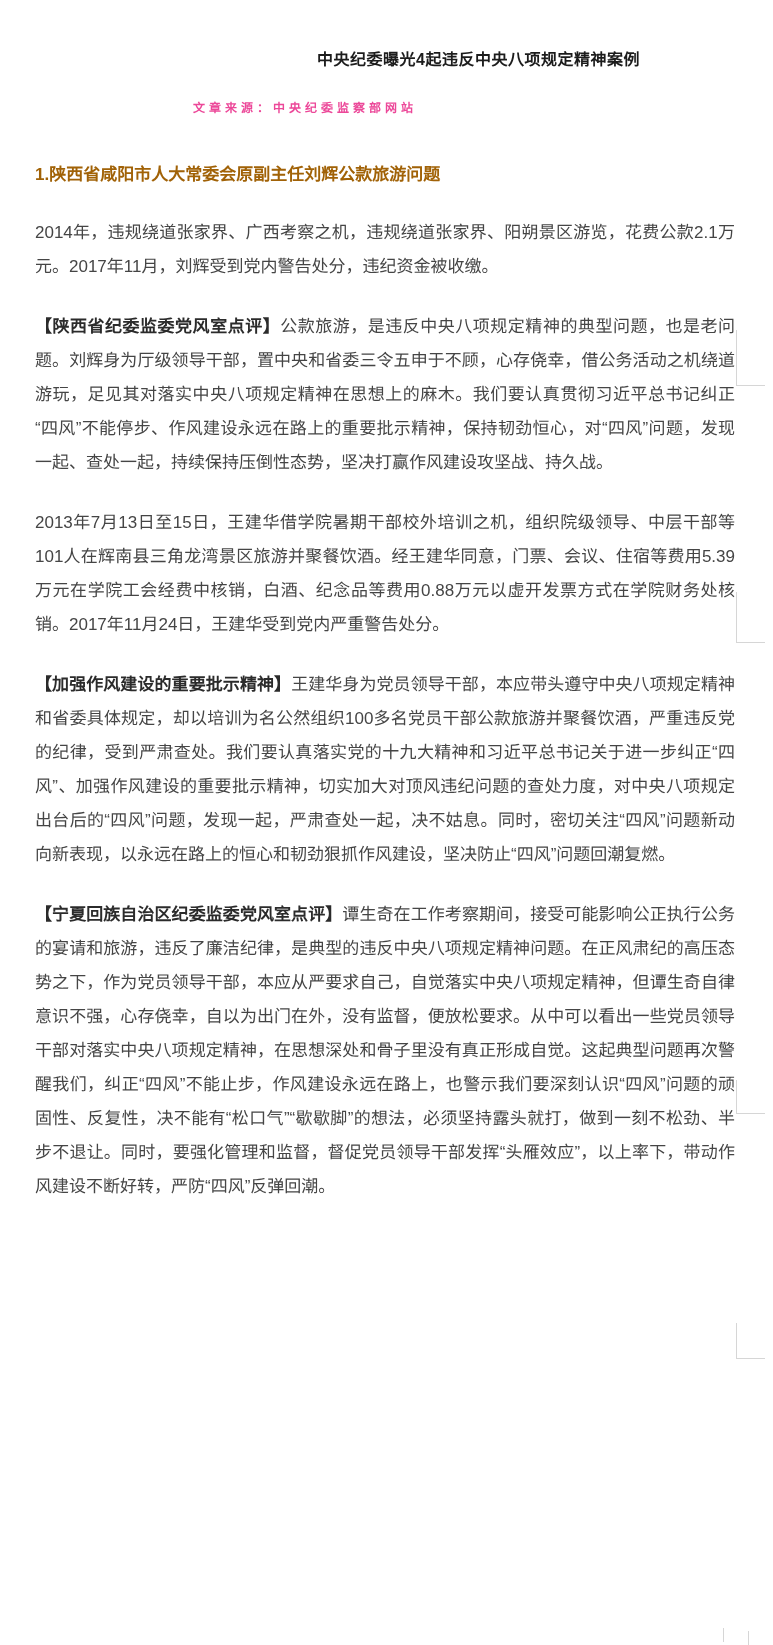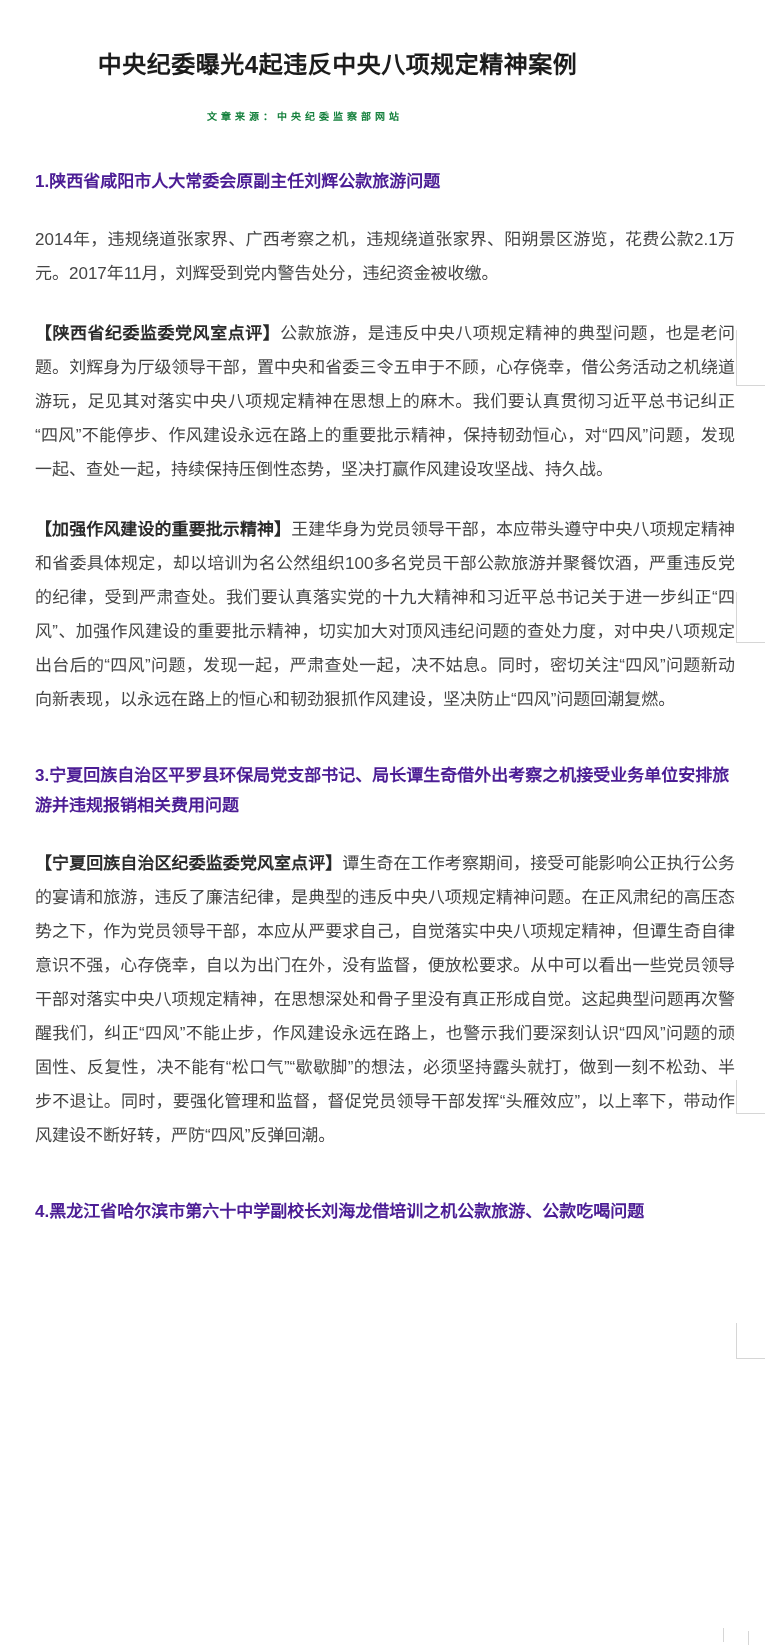--- a/index.html
+++ b/index.html
@@ -15,43 +15,43 @@
     margin: 0;
     background: #ffffff;
     overflow: hidden;
   }
   .content {
     padding: 50px 38px 40px 35px;
   }
   .article-title {
     margin: 0 0 28px 0;
     padding: 0 95px 0 0;
-    text-align: center;
-    font-size: 24px;
+    text-align: right;
+    font-size: 16px;
     line-height: 1.25;
     font-weight: bold;
     color: #1c1c1c;
     letter-spacing: 0.5px;
   }
   .article-source {
     margin: 0 0 20px 0;
     padding: 0 160px 0 0;
     text-align: center;
     font-family: "Liberation Serif", "DejaVu Serif", serif;
-    font-size: 10px;
+    font-size: 12px;
     font-weight: bold;
-    color: #15803d;
+    color: #ec4899;
     letter-spacing: 4px;
   }
   .section-heading {
     margin: 44px 0 24px 0;
     font-size: 17px;
     line-height: 30px;
     font-weight: bold;
-    color: #4c1d95;
+    color: #a16207;
   }
   .body-para, .comment-para {
     margin: 26px 0;
     font-size: 17px;
     line-height: 34px;
     color: #454545;
     text-align: justify;
   }
   .comment-label {
     font-weight: bold;
@@ -88,32 +88,28 @@
     <h1 class="article-title">中央纪委曝光4起违反中央八项规定精神案例</h1>
     <div class="article-source">文章来源：中央纪委监察部网站</div>
 
     <section>
       <h2 class="section-heading">1.陕西省咸阳市人大常委会原副主任刘辉公款旅游问题</h2>
       <p class="body-para">2014年，违规绕道张家界、广西考察之机，违规绕道张家界、阳朔景区游览，花费公款2.1万元。2017年11月，刘辉受到党内警告处分，违纪资金被收缴。</p>
       <p class="comment-para"><span class="comment-label">【陕西省纪委监委党风室点评】</span><span>公款旅游，是违反中央八项规定精神的典型问题，也是老问题。刘辉身为厅级领导干部，置中央和省委三令五申于不顾，心存侥幸，借公务活动之机绕道游玩，足见其对落实中央八项规定精神在思想上的麻木。我们要认真贯彻习近平总书记纠正“四风”不能停步、作风建设永远在路上的重要批示精神，保持韧劲恒心，对“四风”问题，发现一起、查处一起，持续保持压倒性态势，坚决打赢作风建设攻坚战、持久战。</span></p>
     </section>
 
     <section>
+      <p class="body-para">2013年7月13日至15日，王建华借学院暑期干部校外培训之机，组织院级领导、中层干部等101人在辉南县三角龙湾景区旅游并聚餐饮酒。经王建华同意，门票、会议、住宿等费用5.39万元在学院工会经费中核销，白酒、纪念品等费用0.88万元以虚开发票方式在学院财务处核销。2017年11月24日，王建华受到党内严重警告处分。</p>
       <p class="comment-para"><span class="comment-label">【加强作风建设的重要批示精神】</span><span>王建华身为党员领导干部，本应带头遵守中央八项规定精神和省委具体规定，却以培训为名公然组织100多名党员干部公款旅游并聚餐饮酒，严重违反党的纪律，受到严肃查处。我们要认真落实党的十九大精神和习近平总书记关于进一步纠正“四风”、加强作风建设的重要批示精神，切实加大对顶风违纪问题的查处力度，对中央八项规定出台后的“四风”问题，发现一起，严肃查处一起，决不姑息。同时，密切关注“四风”问题新动向新表现，以永远在路上的恒心和韧劲狠抓作风建设，坚决防止“四风”问题回潮复燃。</span></p>
     </section>
 
     <section>
-      <h2 class="section-heading">3.宁夏回族自治区平罗县环保局党支部书记、局长谭生奇借外出考察之机接受业务单位安排旅游并违规报销相关费用问题</h2>
       <p class="comment-para"><span class="comment-label">【宁夏回族自治区纪委监委党风室点评】</span><span>谭生奇在工作考察期间，接受可能影响公正执行公务的宴请和旅游，违反了廉洁纪律，是典型的违反中央八项规定精神问题。在正风肃纪的高压态势之下，作为党员领导干部，本应从严要求自己，自觉落实中央八项规定精神，但谭生奇自律意识不强，心存侥幸，自以为出门在外，没有监督，便放松要求。从中可以看出一些党员领导干部对落实中央八项规定精神，在思想深处和骨子里没有真正形成自觉。这起典型问题再次警醒我们，纠正“四风”不能止步，作风建设永远在路上，也警示我们要深刻认识“四风”问题的顽固性、反复性，决不能有“松口气”“歇歇脚”的想法，必须坚持露头就打，做到一刻不松劲、半步不退让。同时，要强化管理和监督，督促党员领导干部发挥“头雁效应”，以上率下，带动作风建设不断好转，严防“四风”反弹回潮。</span></p>
     </section>
 
-    <section>
-      <h2 class="section-heading">4.黑龙江省哈尔滨市第六十中学副校长刘海龙借培训之机公款旅游、公款吃喝问题</h2>
-
-    </section>
 
   </div>
 
   <div class="corner-frag frag-1"></div>
   <div class="corner-frag frag-2"></div>
   <div class="corner-frag frag-3"></div>
   <div class="corner-frag frag-4"></div>
   <div class="tick tick-1"></div>
   <div class="tick tick-2"></div>
 </div>

